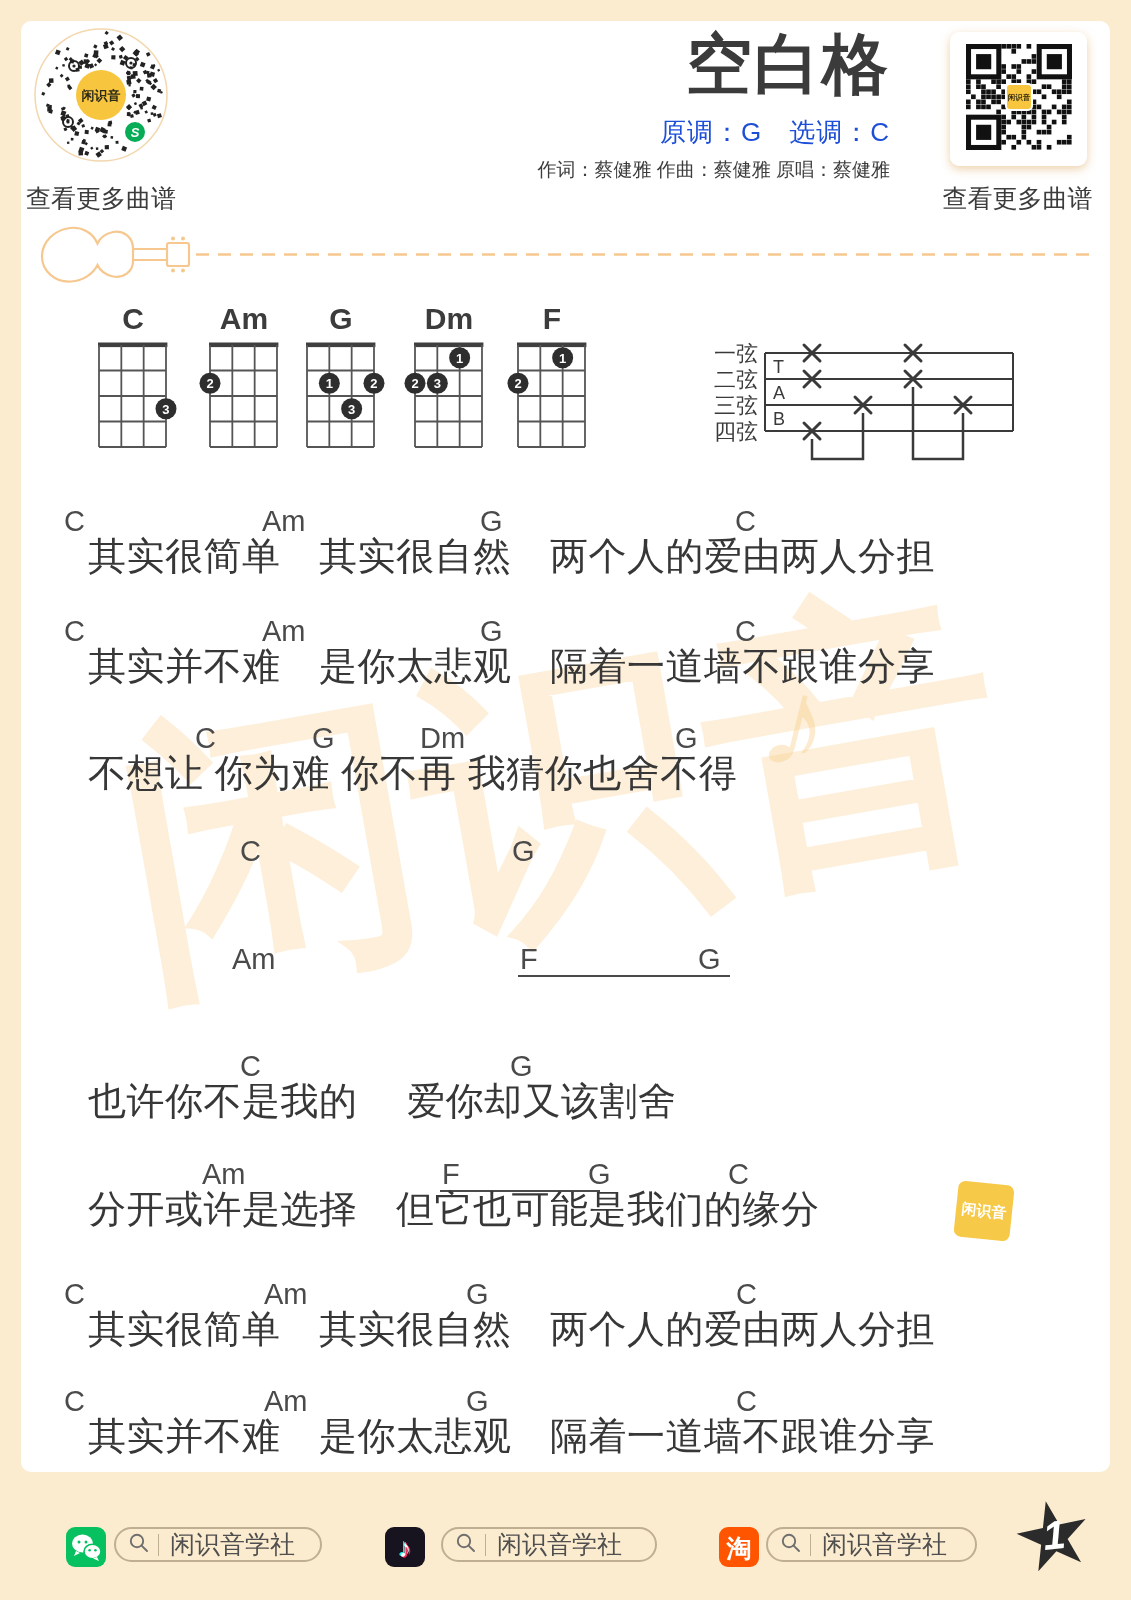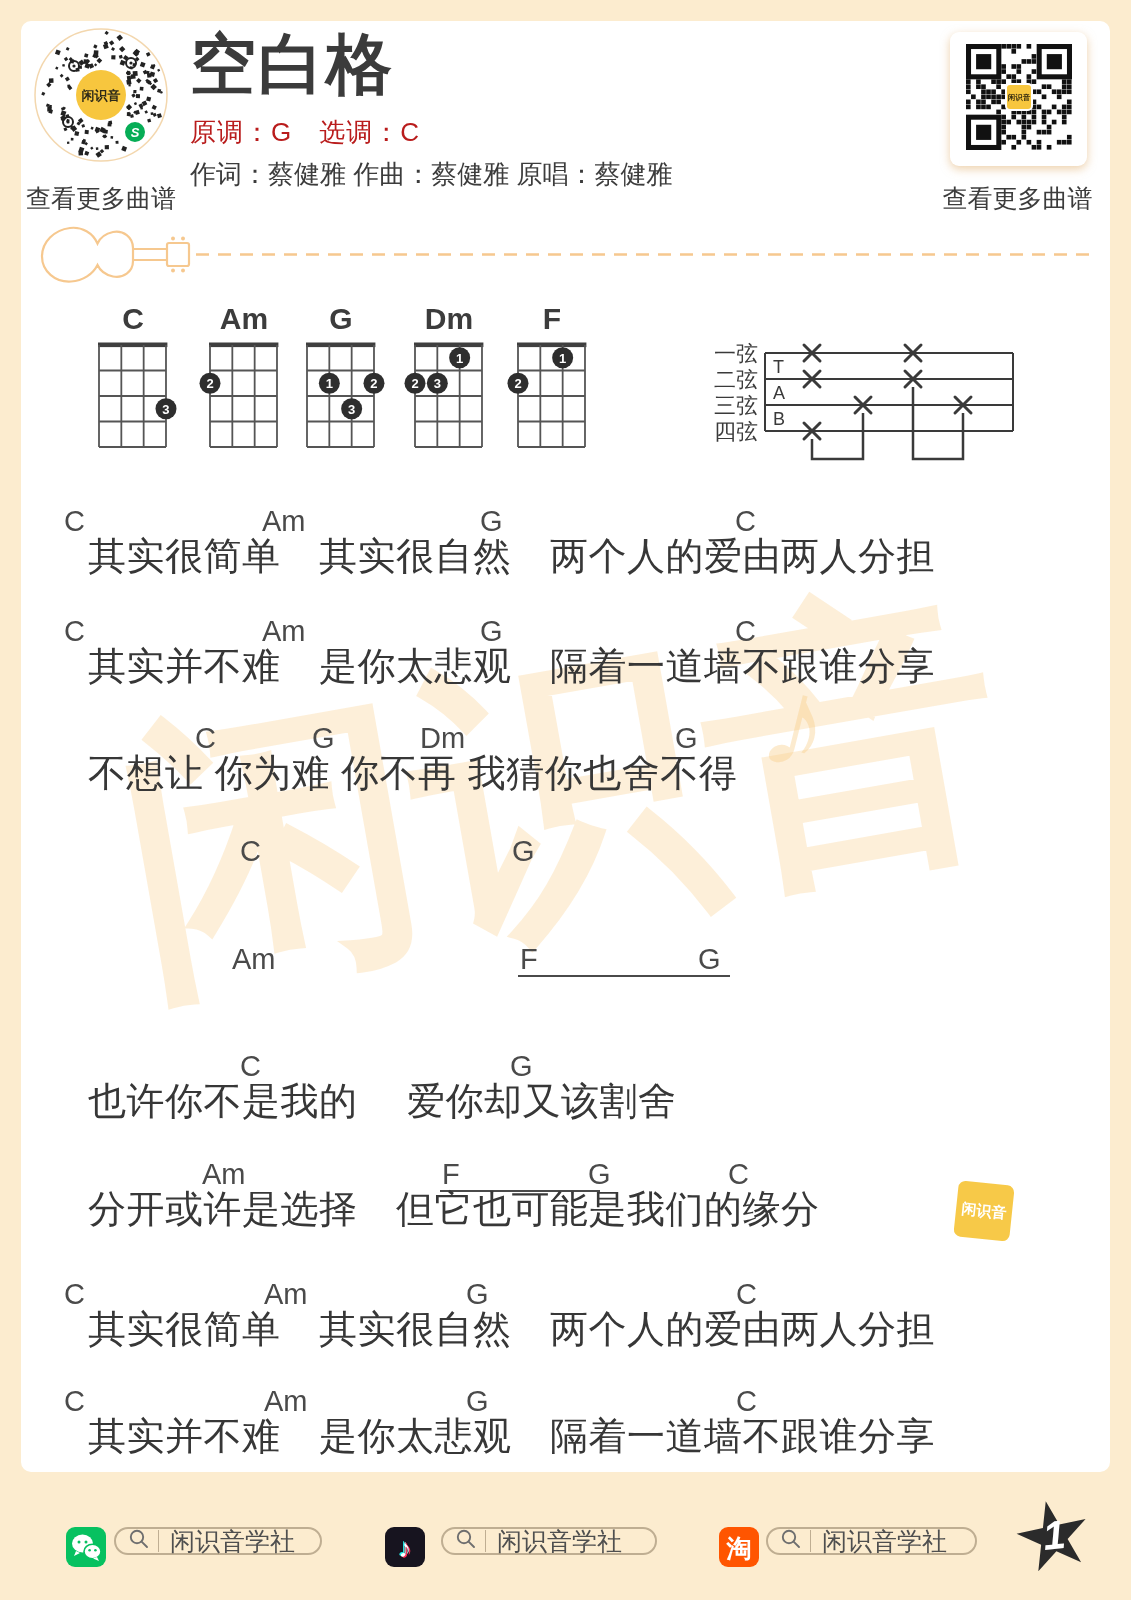--- a/index.html
+++ b/index.html
@@ -1,45 +1,45 @@
 <!DOCTYPE html>
 <html><head>
 <meta charset="utf-8">
 <style>
   html,body{margin:0;padding:0;}
   #page{position:relative;width:1131px;height:1600px;background:#fceccf;overflow:hidden;
         font-family:"Liberation Sans","DejaVu Sans",sans-serif;color:#3b3b3b;}
   .abs{position:absolute;}
   .paper{left:21px;top:21px;width:1089px;height:1451px;background:#ffffff;border-radius:10px;}
   
-  .header-block{left:190px;top:28px;width:700px;text-align:left;}
+  .header-block{left:190px;top:28px;width:700px;text-align:right;}
   .song-title{font-size:66px;font-weight:900;letter-spacing:2px;color:#3b3b3b;line-height:1.1;}
-  .key-line{margin-top:14px;font-size:26px;color:#b91c1c;letter-spacing:1px;}
-  .credits-line{margin-top:7px;font-size:26px;color:#3c3c3c;}
+  .key-line{margin-top:14px;font-size:26px;color:#1d4ed8;letter-spacing:1px;}
+  .credits-line{margin-top:7px;font-size:19px;color:#3c3c3c;}
   .caption{font-size:25px;color:#3c3c3c;text-align:center;}
   .qr-card{left:950px;top:32px;width:137px;height:134px;background:#fff;border-radius:9px;
            box-shadow:0 3px 10px rgba(223,170,100,.55);display:flex;align-items:center;justify-content:center;}
   
   .wm-text{left:120px;top:645px;font-size:295px;font-weight:900;line-height:1;
            color:rgba(247,202,128,0.30);transform:rotate(-10deg);white-space:nowrap;z-index:1;pointer-events:none;}
   .wm-note{left:765px;top:648px;font-size:130px;color:rgba(247,202,128,0.38);transform:rotate(14deg);z-index:1;}
   .wm-stamp{left:956px;top:1183px;width:56px;height:56px;background:rgba(247,198,62,.95);border-radius:7px;
             transform:rotate(6deg);display:flex;align-items:center;justify-content:center;
             color:#fff;font-size:15px;font-weight:bold;z-index:1;}
   
   .chord-wrap{top:304px;width:92px;height:152px;z-index:2;}
   .chord-name{font-size:30px;font-weight:bold;color:#3c3c3c;text-align:center;height:30px;line-height:30px;}
   
   .line{left:0;top:0;width:1131px;height:80px;z-index:2;}
   .chord-letter{position:absolute;top:0;font-size:29px;color:#4a4a4a;font-weight:500;}
   .chord-underline{position:absolute;top:32px;height:0;border-top:2px solid #4a4a4a;}
   .lyric{position:absolute;left:88px;top:26px;font-size:38px;color:#373737;white-space:pre;letter-spacing:0.5px;}
   
   .app-icon{top:1527px;width:40px;height:40px;z-index:2;}
-  .search-pill{top:1527px;height:28px;border:2px solid #bfae92;border-radius:22px;display:flex;
+  .search-pill{top:1527px;height:35px;border:2px solid #bfae92;border-radius:22px;display:flex;
                align-items:center;box-sizing:border-box;padding-left:12px;z-index:2;}
   .pill-divider{width:1px;height:22px;background:#bfae92;margin-left:8px;}
   .pill-text{margin-left:11px;font-size:25px;color:#4f4f4f;white-space:nowrap;}
   .star-badge{left:1012px;top:1496px;width:86px;height:86px;z-index:2;}
   .star-glyph{position:absolute;left:0;top:-6px;font-size:92px;line-height:92px;color:#2b2b2b;
               transform:rotate(-12deg);font-family:"DejaVu Sans",sans-serif;}
   .star-number{position:absolute;left:31px;top:17px;color:#fff;font-size:40px;font-weight:bold;
                font-style:italic;transform:rotate(-6deg);z-index:3;}
   svg text{font-family:"Liberation Sans","DejaVu Sans",sans-serif;}
 </style>

